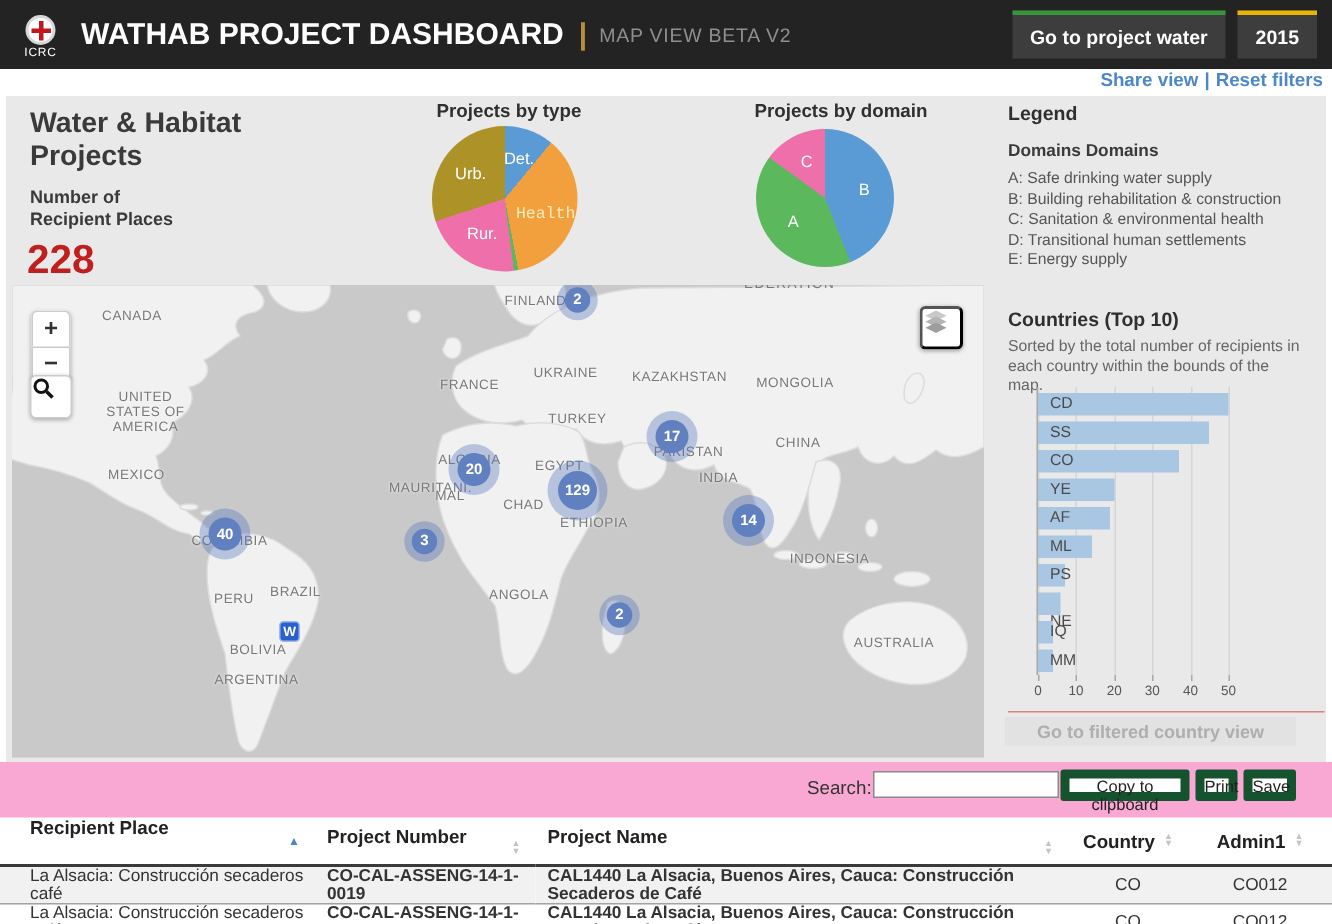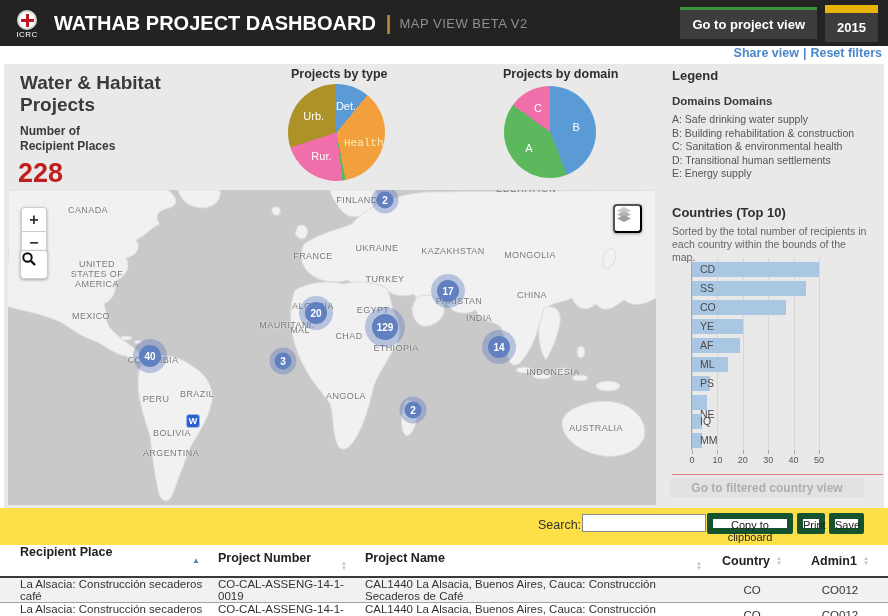--- a/index.html
+++ b/index.html
@@ -15,21 +15,21 @@
   .logo-cross::before { left:7px; top:2px; width:3px; height:13px; }
   .logo-cross::after { left:2px; top:7px; width:13px; height:3px; }
   .logo-text { color:#fff; font-size:8px; letter-spacing:0.5px; }
   .h-title { color:#fff; font-size:20px; font-weight:bold; white-space:nowrap; }
   .h-sep { color:#b98e41; font-size:20px; font-weight:bold; margin:0 8px 0 10px; }
   .h-sub { color:#8f8f8f; font-size:13px; letter-spacing:0.5px; white-space:nowrap; }
   .h-spacer { flex:1; }
   .h-btn { background:#3d3d3d; color:#fff; font-weight:bold; font-size:13px; border:none;
            padding:7px 12px; margin-left:8px; cursor:pointer; font-family:inherit; }
   .h-btn.green { border-top:3px solid #37953b; }
-  .h-btn.blue { border-top:8px solid #eab308; }
+  .h-btn.blue { border-top:3px solid #eab308; }
 
   
   .subheader { position:absolute; left:0; top:46px; width:888px; height:18px; background:#fff;
                text-align:right; padding-right:6px; font-size:12.5px; font-weight:bold; color:#4b87c9; }
   .subheader a { color:#4b87c9; text-decoration:none; cursor:pointer; }
   .sub-div { margin:0 4px; }
 
   
   .panel { position:absolute; left:4px; top:64px; width:880px; height:444px; background:#e9e9e9; }
 
@@ -81,60 +81,60 @@
   .b-axis { position:absolute; left:27px; top:0; width:1px; height:192px; background:#a8a8a8; }
   .b-bar { position:absolute; left:28px; height:15px; background:#a9c6e3; }
   .b-cat { position:absolute; left:36px; font-size:10.5px; color:#4a4a4a; line-height:15px; }
   .b-tick { position:absolute; top:192px; width:1px; height:4px; background:#a8a8a8; }
   .b-ticklabel { position:absolute; top:197px; transform:translateX(-50%); font-size:9px; color:#555; }
   .red-line { position:absolute; left:668px; top:410px; width:211px; border-top:1px solid #e0807c; }
   .country-view-btn { position:absolute; left:666px; top:414px; width:194px; height:19px; background:#e2e2e2;
                       border:none; color:#aeaeae; font-weight:bold; font-size:12px; font-family:inherit; cursor:default; }
 
   
-  .toolbar { position:absolute; left:0; top:508px; width:888px; height:37px; background:#fde047; }
+  .toolbar { position:absolute; left:0; top:508px; width:888px; height:37px; background:#f9a8d4; }
   .search-label { position:absolute; left:538px; top:10px; font-size:12.5px; color:#333; }
   .search-input { position:absolute; left:582px; top:6px; width:124px; height:18px; border:1px solid #8a8a8a; font-size:11px; padding:0 3px; font-family:inherit; }
   .t-btn { position:absolute; top:5px; height:21px; background:#fff; border:6px solid #14532d; border-radius:2px;
            font-size:11px; color:#222; font-family:inherit; cursor:pointer; }
   .t-copy { left:707px; width:86px; }
   .t-print { left:797px; width:28px; }
   .t-save { left:829px; width:35px; }
 
   
   .tablewrap { position:absolute; left:0; top:545px; width:888px; height:71px; overflow:hidden; }
   table { border-collapse:collapse; table-layout:fixed; width:888px; }
   col.c1{width:210px} col.c2{width:147px} col.c3{width:355px} col.c4{width:80px} col.c5{width:96px}
   th { font-size:12.5px; font-weight:bold; color:#222; text-align:left; height:31px; vertical-align:middle;
        border-bottom:2px solid #3a3a3a; cursor:pointer; }
   th.c-left1 { padding-left:20px; } th.c-left { padding-left:8px; }
   th.c-center, td.c-center { text-align:center; }
   td { font-size:11.5px; color:#333; height:24px; vertical-align:middle; border-bottom:1px solid #a3a3a3; }
-  td.c-left1 { padding-left:20px; } td.c-left { padding-left:8px; }
+  td.c-left1 { padding-left:20px; } td.c-left { padding-left:8px;font-weight:bold; }
   tbody tr:nth-child(odd) { background:#f1f1f1; }
   .sort-asc { float:right; margin-right:10px; color:#4a86c8; font-size:8px; line-height:31px; }
   .sort-none { display:inline-block; color:#c3c3c3; font-size:6px; line-height:5px; vertical-align:middle; }
   th.c-left .sort-none.fr, th.c-left1 .sort-none.fr { float:right; margin-right:10px; margin-top:10px; }
   th.c-center .sort-none { margin-left:6px; }
 </style>
 </head>
 <body>
 
 <div class="page">
 
   <div class="header">
     <div class="logo">
       <div class="logo-circle"><span class="logo-cross"></span></div>
       <div class="logo-text">ICRC</div>
     </div>
     <span class="h-title">WATHAB PROJECT DASHBOARD</span>
     <span class="h-sep">|</span>
     <span class="h-sub">MAP VIEW BETA V2</span>
     <span class="h-spacer"></span>
-    <button class="h-btn green">Go to project view</button>
+    <button class="h-btn green">Go to project water</button>
     <button class="h-btn blue">2015</button>
   </div>
 
   <div class="subheader">
     <a>Share view</a><span class="sub-div">|</span><a>Reset filters</a>
   </div>
 
   <div class="panel">
     <div class="summary-title">Water &amp; Habitat Projects</div>
     <div class="metric-label">Number of Recipient Places</div>

